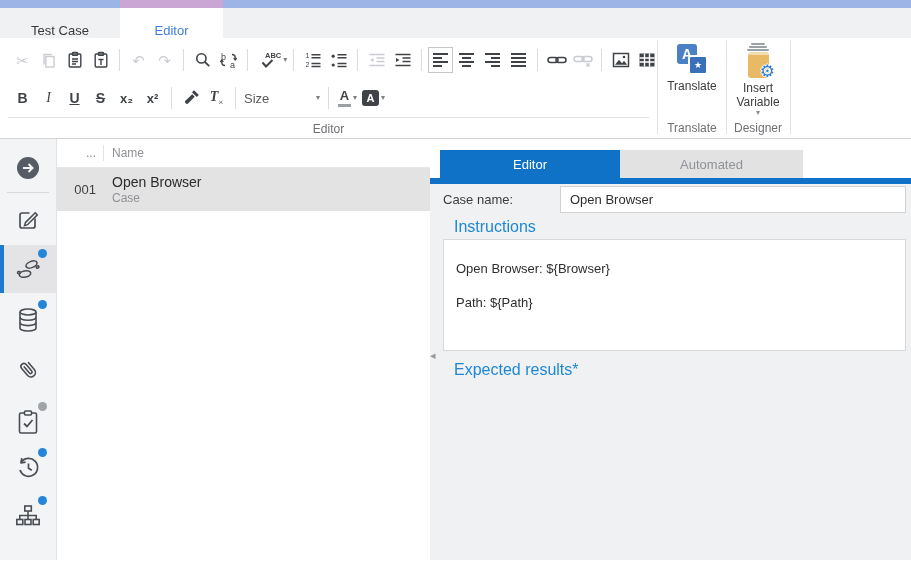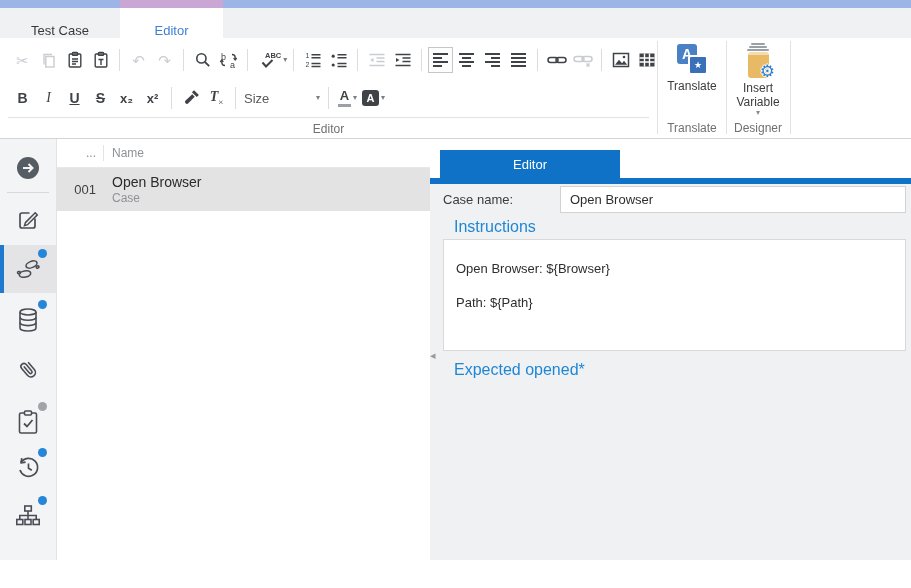--- a/index.html
+++ b/index.html
@@ -465,31 +465,32 @@
       <div class="row-text">
         <div class="row-title">Open Browser</div>
         <div class="row-sub">Case</div>
       </div>
     </div>
   </div>
 
   <div class="panel">
     <div class="panel-top">
       <div class="ptab manual">Editor</div>
+      <div class="ptab automated">Automated</div>
     </div>
     <i class="pstrip"></i>
 
     <span class="stepname-label">Case name:</span>
     <input class="stepname-input" value="Open Browser" style="">
 
     <div class="pheading h-instructions">Instructions</div>
     <div class="pbox box-instructions">
       <div class="pline">Open Browser: ${Browser}</div>
       <div class="pline">Path: ${Path}</div>
     </div>
 
     <span class="collapse">◂</span>
 
-    <div class="pheading h-expected">Expected opened*</div>
+    <div class="pheading h-expected">Expected results*</div>
   </div>
 
 
 </div>
 
 </body></html>

